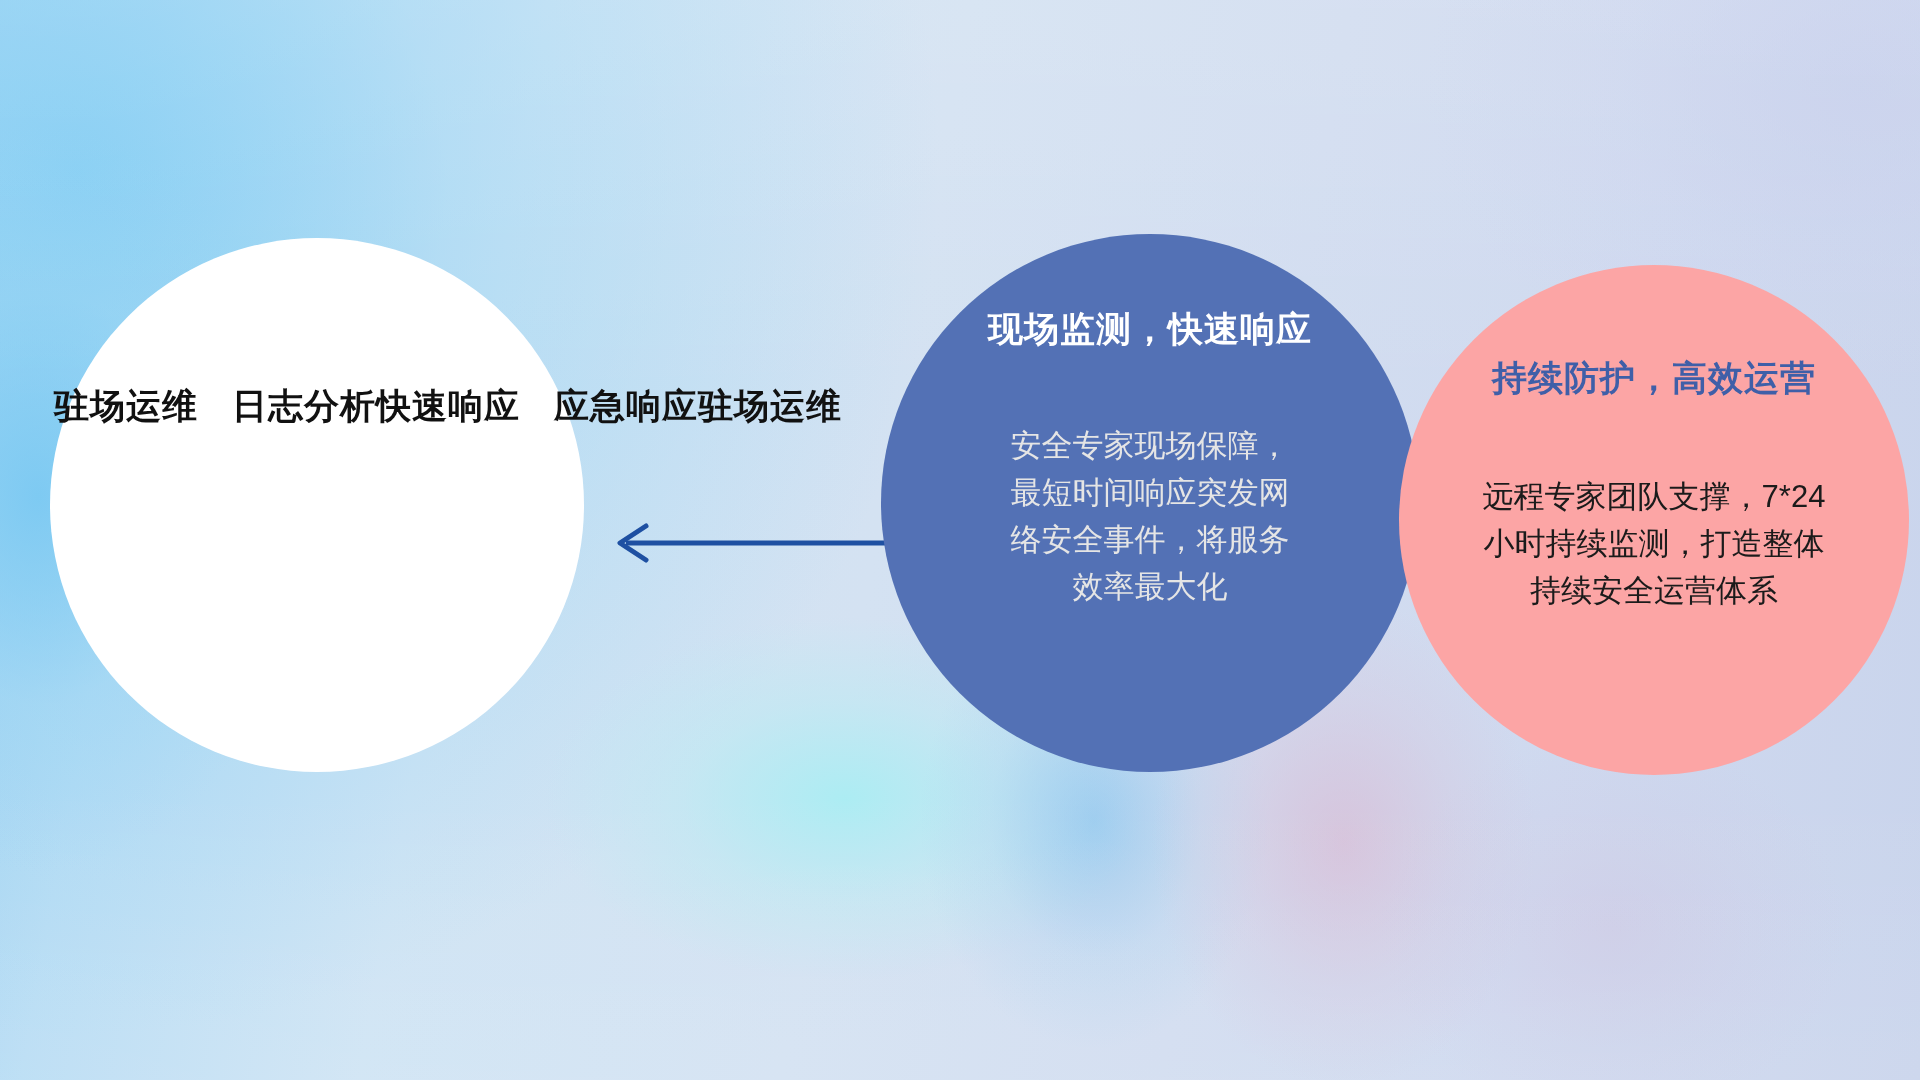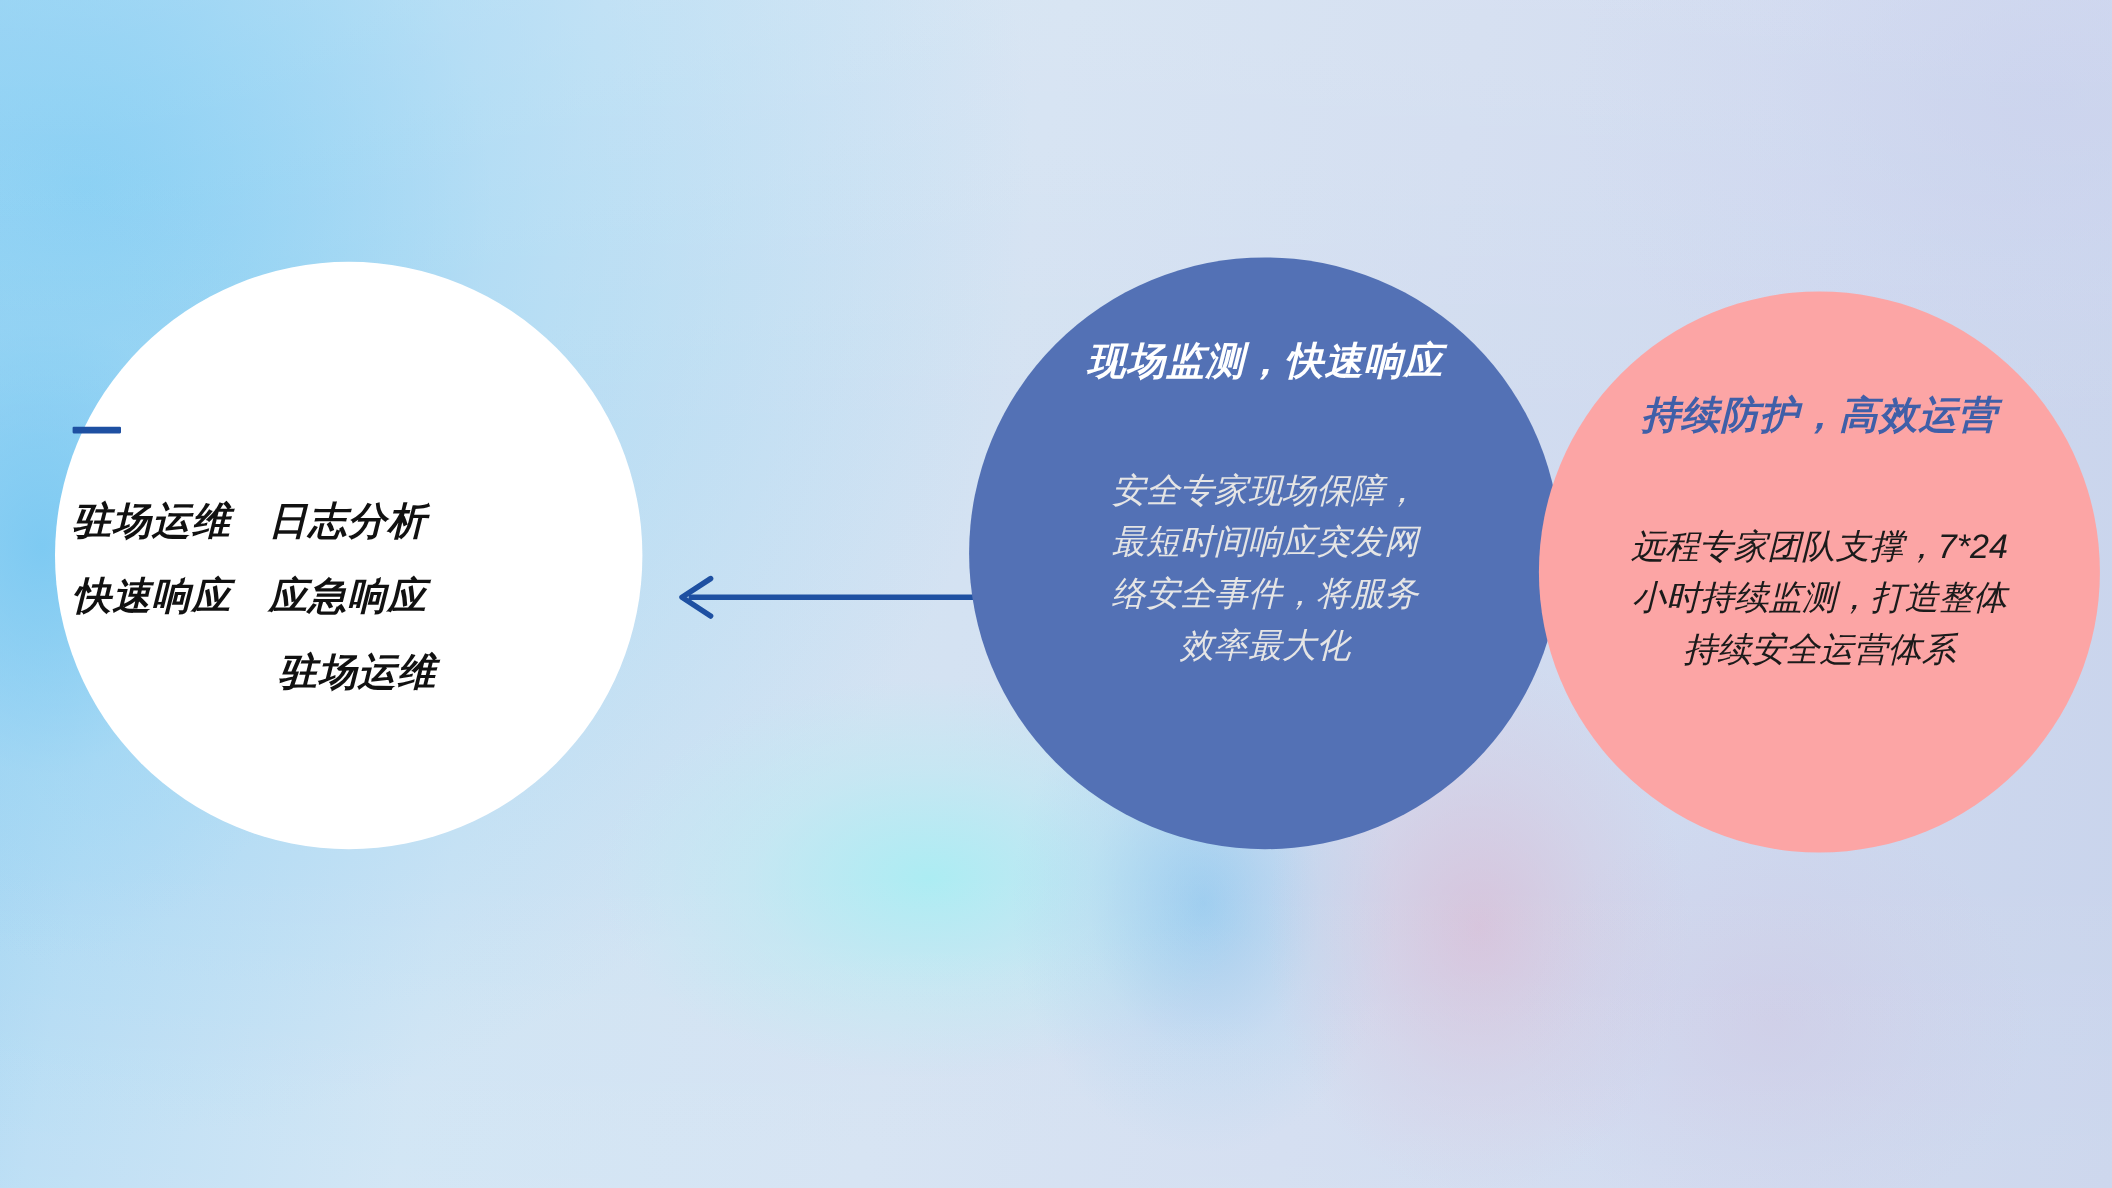--- a/index.html
+++ b/index.html
@@ -72,21 +72,20 @@
   }
 
   
   .circle {
     position: absolute;
     border-radius: 50%;
     box-sizing: border-box;
     display: flex;
     flex-direction: column;
     align-items: center;
-    font-style: italic;
   }
 
   .circle-left {
     left: 50px;
     top: 238px;
     width: 534px;
     height: 534px;
     background: #ffffff;
     z-index: 3;
   }
@@ -103,25 +102,25 @@
     top: 265px;
     width: 510px;
     height: 510px;
     background: #fca5a5;
     z-index: 5;
   }
 
   
   .left-inner {
     position: absolute;
-    left: 16px;
+    left: 4px;
     right: 0;
     top: 150px;
     display: flex;
-    flex-direction: column;
+    flex-direction: row;
   }
   .accent-dash {
     width: 44px;
     height: 6px;
     border-radius: 1px;
     margin-bottom: 62px;
   }
   .kw-row {
     display: flex;
     gap: 34px;

